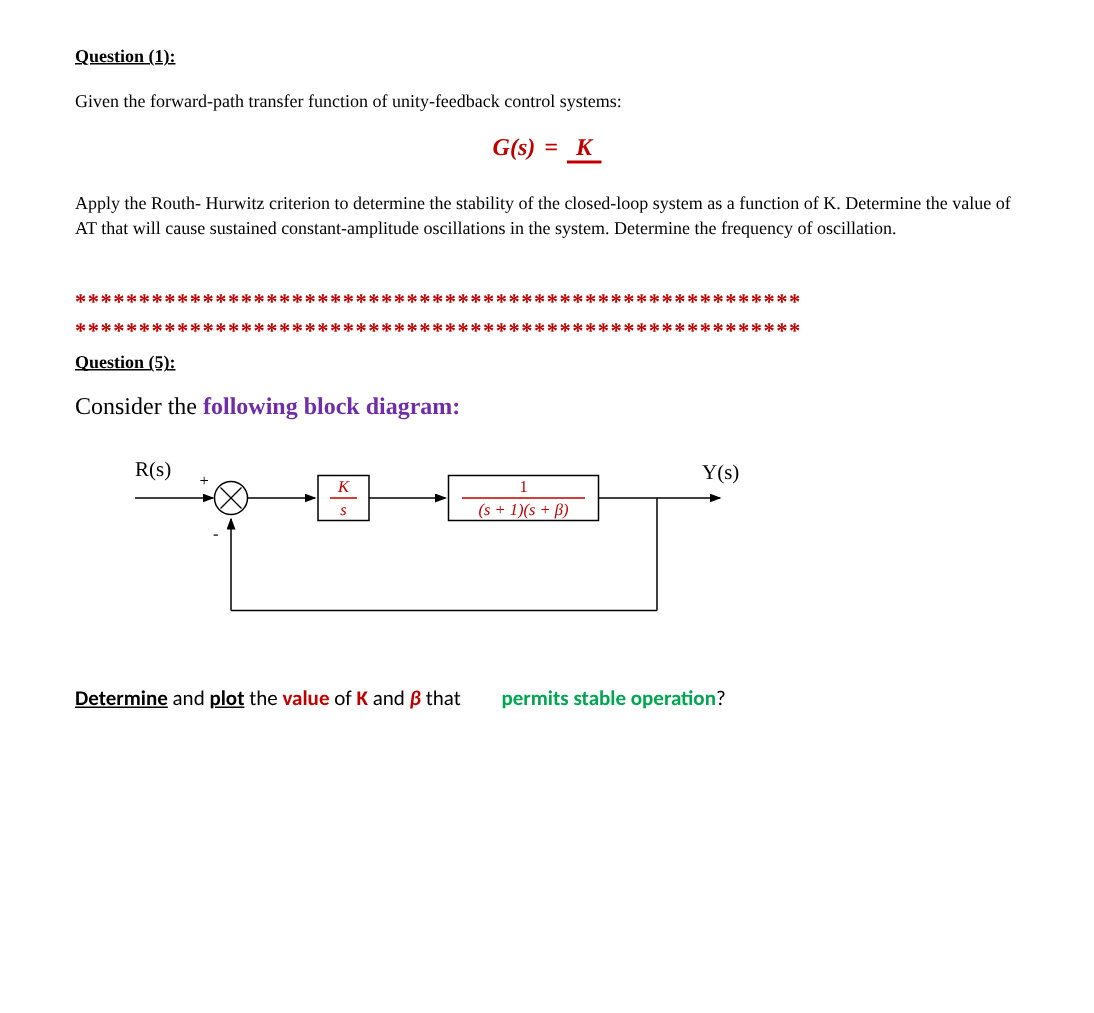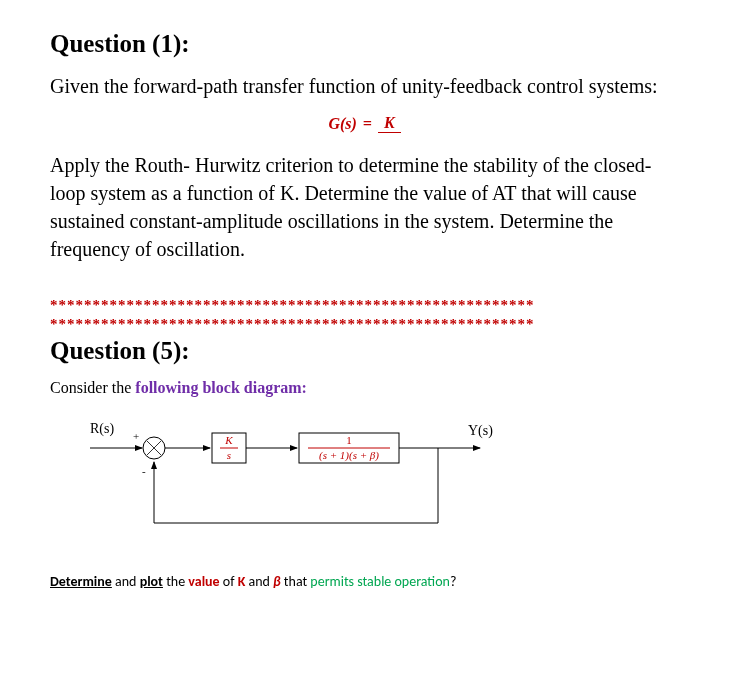--- a/index.html
+++ b/index.html
@@ -4,26 +4,27 @@
   <style>
     * { margin: 0; padding: 0; box-sizing: border-box; }
     body {
       font-family: 'Times New Roman', Times, serif;
       padding: 30px 50px;
       width: 729px;
       background: #fff;
       color: #000;
     }
     .heading {
-      font-size: 25px;
+      font-size: 12px;
       font-weight: bold;
+      text-decoration: underline;
       margin-bottom: 14px;
     }
     .body-text {
-      font-size: 20px;
+      font-size: 12px;
       line-height: 1.4;
       margin-bottom: 10px;
     }
     .eq-wrap {
       text-align: center;
       margin: 14px 0 18px 0;
     }
     .eq {
       display: inline-flex;
       align-items: center;
@@ -68,21 +69,21 @@
       display: flex;
       justify-content: flex-start;
     }
     .final-line {
       font-size: 14px;
       font-family: Calibri, Arial, sans-serif;
       margin-top: 20px;
     }
     .final-line .u { text-decoration: underline; font-weight: bold; }
     .final-line .red { color: #c00000; font-weight: bold; }
-    .final-line .green { color: #00a651; font-weight: normal; }
+    .final-line .green { color: #00a651; font-weight: bold; margin-left: 24px; }
     .final-line .ital { font-style: italic; }
   </style>
 </head>
 <body>
 
 <div class="heading">Question (1):</div>
 
 <div class="body-text">Given the forward-path transfer function of unity-feedback control systems:</div>
 
 <div class="eq-wrap">

